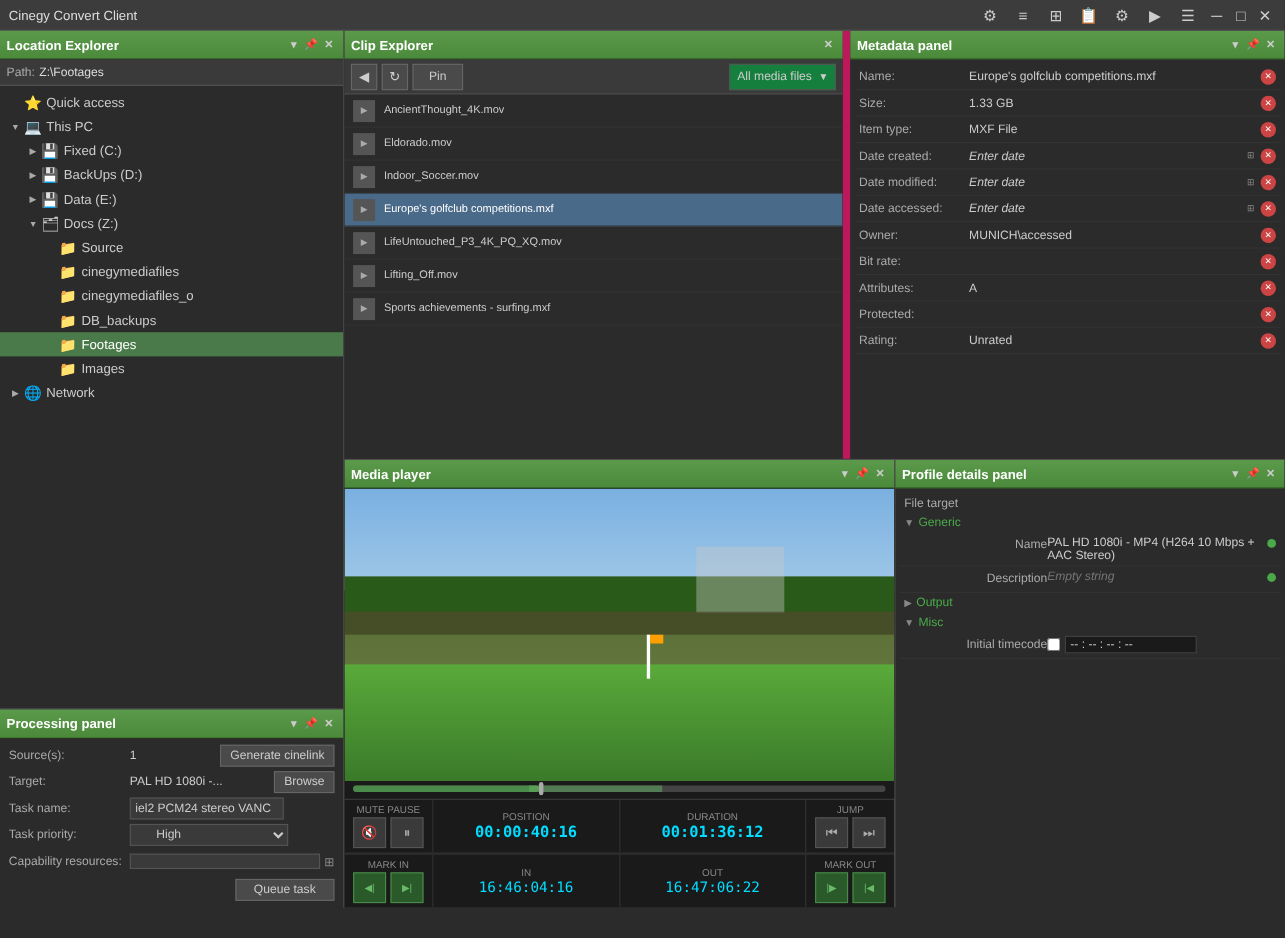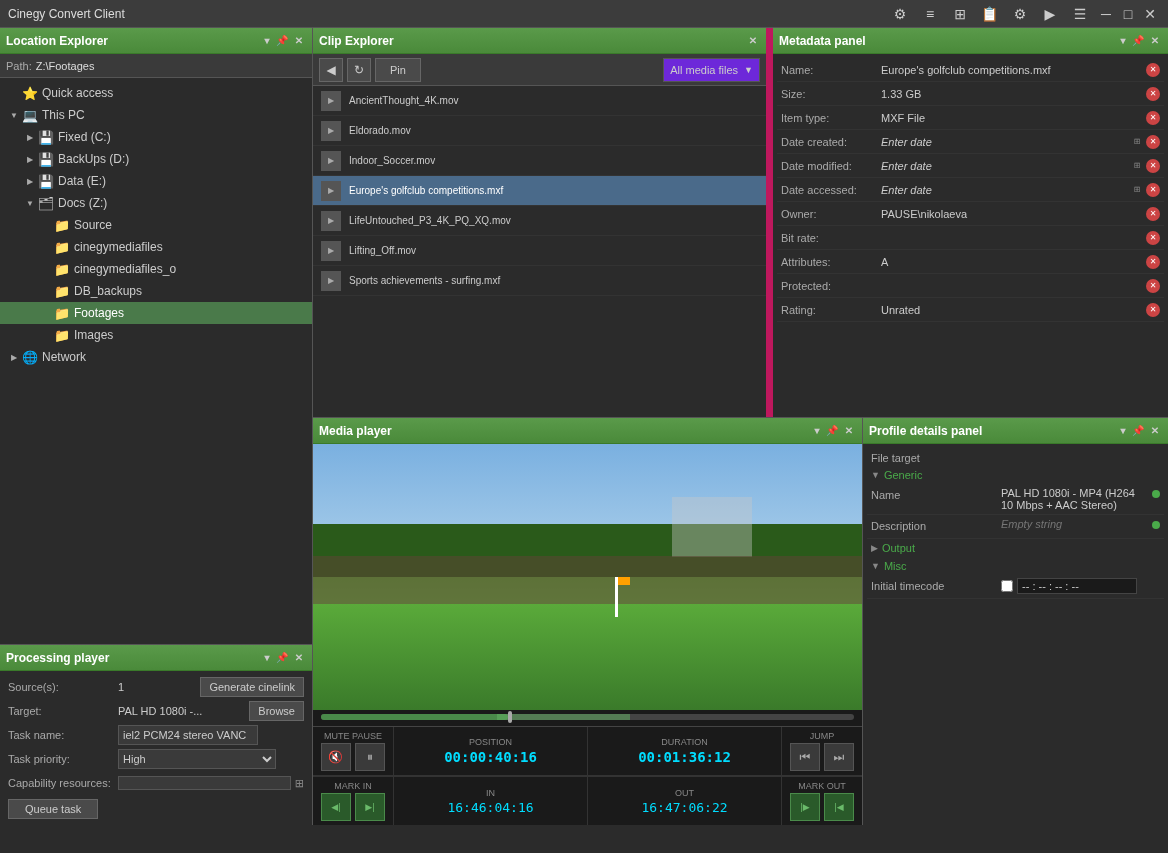--- a/index.html
+++ b/index.html
@@ -191,33 +191,33 @@
       font-size: 11px;
       padding: 1px 4px;
       height: 20px;
       width: 100px;
     }
     .proc-select {
       background: #3a3a3a;
       border: 1px solid #555;
       color: #ccc;
       font-size: 11px;
-      padding: 1px 0;
+      padding: 1px 19px;
       height: 20px;
-      width: 158px;
+      width: 144px;
     }
     .proc-slider {
       flex: 1;
       height: 14px;
       background: #3a3a3a;
       border: 1px solid #555;
     }
     .queue-row {
       display: flex;
-      justify-content: flex-start;
+      justify-content: flex-end;
       margin-top: 6px;
     }
     .queue-btn {
       background: #4a4a4a;
       border: 1px solid #666;
       color: #ccc;
       font-size: 11px;
       padding: 3px 16px;
       cursor: pointer;
     }
@@ -255,21 +255,21 @@
       background: #4a4a4a;
       border: 1px solid #666;
       color: #ccc;
       font-size: 11px;
       padding: 2px 14px;
       cursor: pointer;
       height: 24px;
     }
     .clip-filter {
       margin-left: auto;
-      background: #6d28d9;
+      background: #15803d;
       border: 1px solid #555;
       color: #ccc;
       font-size: 11px;
       padding: 2px 6px;
       height: 24px;
       display: flex;
       align-items: center;
       cursor: pointer;
     }
 
@@ -588,20 +588,21 @@
       min-height: 24px;
       border-bottom: 1px solid #333;
       padding: 3px 4px;
     }
     .profile-key {
       color: #aaa;
       width: 130px;
       font-size: 11px;
       flex-shrink: 0;
       padding-top: 2px;
+      text-align: right;
     }
     .profile-val {
       color: #ccc;
       font-size: 11px;
       flex: 1;
     }
     .profile-green-dot {
       width: 8px;
       height: 8px;
       border-radius: 50%;
@@ -748,21 +749,21 @@
         <div class="tree-item tree-indent-1">
           <span class="tree-arrow">▶</span>
           <span class="tree-icon">🌐</span>
           <span>Network</span>
         </div>
       </div>
     </div>
 
     <div class="processing-panel">
       <div class="panel-header">
-        <span class="panel-header-title">Processing player</span>
+        <span class="panel-header-title">Processing panel</span>
         <div class="panel-header-btns">
           <span class="panel-header-btn">▾</span>
           <span class="panel-header-btn">📌</span>
           <span class="panel-header-btn">✕</span>
         </div>
       </div>
       <div class="processing-content">
         <div class="proc-row">
           <span class="proc-label">Source(s):</span>
           <span class="proc-value">1</span>
@@ -889,21 +890,21 @@
             <span class="meta-close-btn">✕</span>
           </div>
           <div class="meta-row">
             <span class="meta-key">Date accessed:</span>
             <span class="meta-val">Enter date</span>
             <span class="meta-grid-btn">⊞</span>
             <span class="meta-close-btn">✕</span>
           </div>
           <div class="meta-row">
             <span class="meta-key">Owner:</span>
-            <span class="meta-val" style="font-style:normal;">PAUSE\nikolaeva</span>
+            <span class="meta-val" style="font-style:normal;">MUNICH\accessed</span>
             <span class="meta-close-btn">✕</span>
           </div>
           <div class="meta-row">
             <span class="meta-key">Bit rate:</span>
             <span class="meta-val"></span>
             <span class="meta-close-btn">✕</span>
           </div>
           <div class="meta-row">
             <span class="meta-key">Attributes:</span>
             <span class="meta-val" style="font-style:normal;">A</span>
@@ -1011,21 +1012,21 @@
               <span class="mark-label">MARK OUT</span>
               <div class="mark-btns">
                 <div class="t-btn green" style="font-size:9px;">|▶</div>
                 <div class="t-btn green" style="font-size:9px;">|◀</div>
               </div>
             </div>
           </div>
         </div>
       </div>
 
-      <div style="width:306px;display:flex;flex-direction:column;border-left:1px solid #555;">
+      <div style="width:355px;display:flex;flex-direction:column;border-left:1px solid #555;">
         <div class="panel-header">
           <span class="panel-header-title">Profile details panel</span>
           <div class="panel-header-btns">
             <span class="panel-header-btn">▾</span>
             <span class="panel-header-btn">📌</span>
             <span class="panel-header-btn">✕</span>
           </div>
         </div>
         <div class="profile-content">
 

